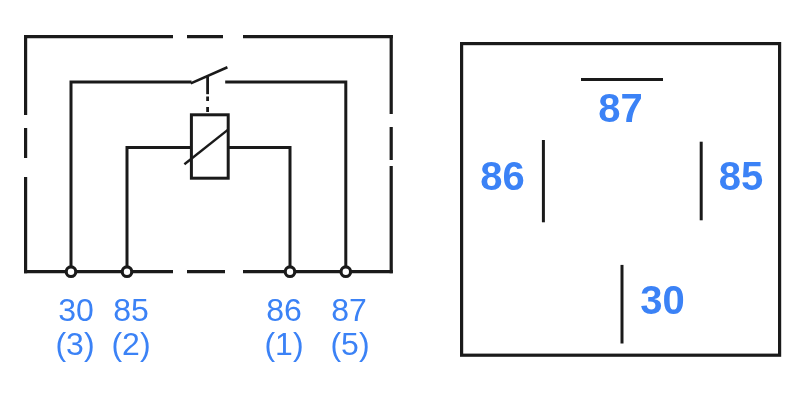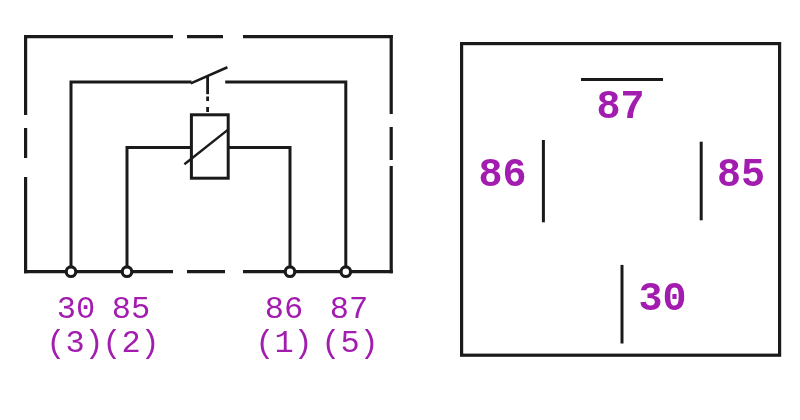--- a/index.html
+++ b/index.html
@@ -17,22 +17,22 @@
   svg.linework {
     position: absolute;
     left: 0;
     top: 0;
     width: 800px;
     height: 420px;
   }
   .lbl {
     position: absolute;
     transform: translateX(-50%);
-    font-family: Liberation Mono, monospace;
-    color: #a21caf;
+    font-family: Liberation Sans, sans-serif;
+    color: #3b82f6;
     white-space: nowrap;
     user-select: none;
   }
   .schematic-label {
     font-size: 32px;
     line-height: 32px;
     font-weight: 400;
   }
   .pin-label {
     font-size: 40px;

